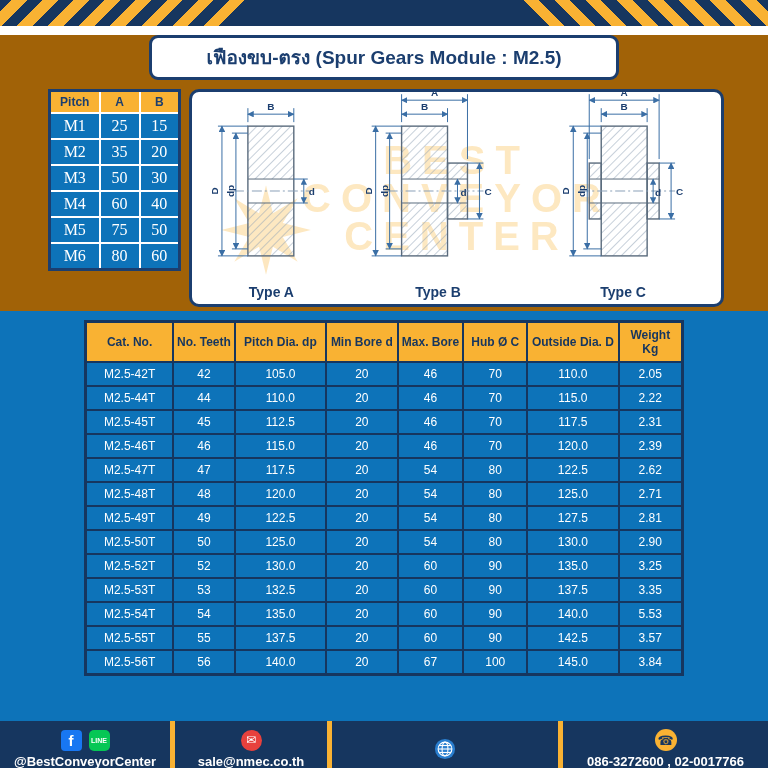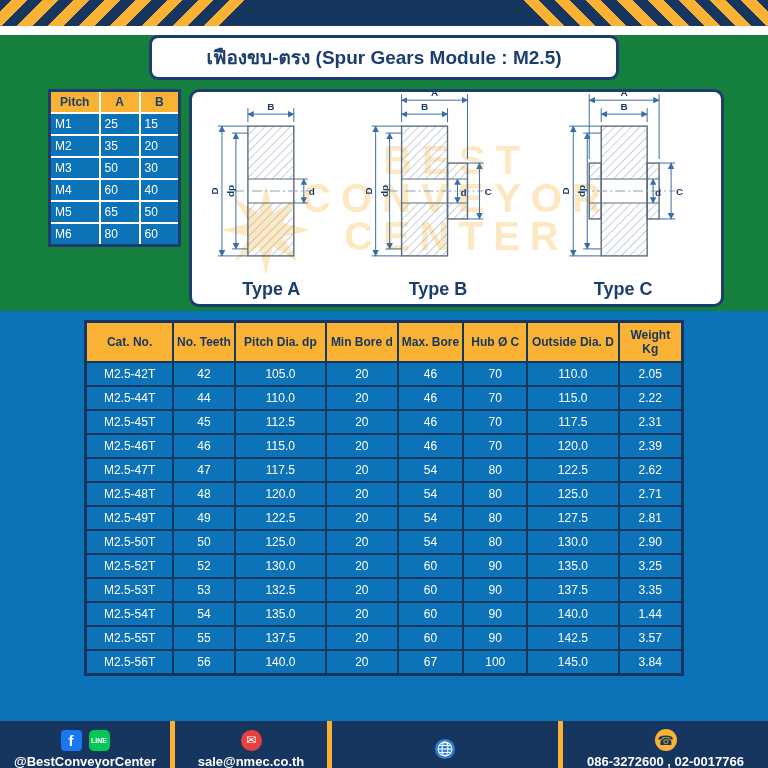--- a/index.html
+++ b/index.html
@@ -10,44 +10,44 @@
   .topbar { position:relative; height:26px; background:#16365f; overflow:hidden; }
   .stripe { position:absolute; top:0; height:100%; width:250px; }
   .stripe.left { left:0;
     background:repeating-linear-gradient(-45deg,#f9b233 0 11px,#16365f 11px 22px);
     clip-path:polygon(0 0,100% 0,calc(100% - 30px) 100%,0 100%); }
   .stripe.right { right:0;
     background:repeating-linear-gradient(45deg,#f9b233 0 11px,#16365f 11px 22px);
     clip-path:polygon(0 0,100% 0,100% 100%,30px 100%); }
 
   
-  .top-section { height:276px; background:#15803d; }
+  .top-section { height:276px; background:#a16207; }
   .title-box { width:470px; margin:9px auto 9px; border:3px solid #1b3e6f; border-radius:9px;
     background:#fff; text-align:center; padding:4px 0 5px; font-size:19px; font-weight:bold; color:#1b3e6f; }
   .top-content { display:flex; gap:8px; padding:0 44px 0 48px; }
 
   .pitch-table { border-collapse:collapse; border:3px solid #1b3e6f; align-self:flex-start; }
   .pitch-table th { background:#f9b233; color:#1b3e6f; font-size:12px; font-weight:bold;
     padding:3px 4px; border:2px solid #ffffff; }
-  .pitch-table td { background:#0d73b9; color:#ffffff; font-size:12px; text-align:left;
-    padding:3px 4px; border:2px solid #ffffff; }
+  .pitch-table td { background:#0d73b9; color:#ffffff; font-size:16px; text-align:center;
+    padding:3px 4px; border:2px solid #ffffff;font-family:Liberation Serif, serif; }
   .pitch-table th:nth-child(1), .pitch-table td:nth-child(1) { width:50px; }
   .pitch-table th:nth-child(2), .pitch-table td:nth-child(2) { width:40px; }
   .pitch-table th:nth-child(3), .pitch-table td:nth-child(3) { width:40px; }
 
   .drawings-box { position:relative; flex:1; height:218px; border:3px solid #1b3e6f;
     border-radius:10px; background:#ffffff; overflow:hidden; }
   .watermark { position:absolute; inset:0; z-index:0; display:flex; flex-direction:column;
     align-items:center; justify-content:center; color:#f9b233; opacity:.30; font-weight:800;
     font-size:40px; letter-spacing:10px; line-height:.95; }
   .watermark-star { position:absolute; left:26px; top:90px; opacity:.30; z-index:0; }
   .draw-svg { position:absolute; inset:0; width:100%; height:100%; z-index:1; }
   .dim { font-size:10px; font-weight:bold; fill:#1b3e6f; }
   .type-labels { position:absolute; bottom:4px; left:0; right:0; z-index:2; display:flex;
-    font-weight:bold; color:#1b3e6f; font-size:18px; }
+    font-weight:bold; color:#1b3e6f; font-size:14px; }
   .type-labels span { display:block; text-align:center; }
   .type-labels span:nth-child(1){ width:30%; }
   .type-labels span:nth-child(2){ width:33%; }
   .type-labels span:nth-child(3){ width:37%; }
 
   
   .main-section { height:410px; background:#0d73b9; padding-top:9px; }
   .main-table { border-collapse:collapse; margin:0 auto; width:600px; border:3px solid #16365f; }
   .main-table th { background:#f9b233; color:#16365f; font-size:12px; font-weight:bold;
     padding:5px 2px; border:2px solid #16365f; }
@@ -111,21 +111,21 @@
               <td>50</td>
               <td>30</td>
             </tr>
             <tr>
               <td>M4</td>
               <td>60</td>
               <td>40</td>
             </tr>
             <tr>
               <td>M5</td>
-              <td>65</td>
+              <td>75</td>
               <td>50</td>
             </tr>
             <tr>
               <td>M6</td>
               <td>80</td>
               <td>60</td>
             </tr>
           </tbody>
       </table>
 
@@ -380,21 +380,21 @@
             <td>3.35</td>
           </tr>
           <tr>
             <td>M2.5-54T</td>
             <td>54</td>
             <td>135.0</td>
             <td>20</td>
             <td>60</td>
             <td>90</td>
             <td>140.0</td>
-            <td>1.44</td>
+            <td>5.53</td>
           </tr>
           <tr>
             <td>M2.5-55T</td>
             <td>55</td>
             <td>137.5</td>
             <td>20</td>
             <td>60</td>
             <td>90</td>
             <td>142.5</td>
             <td>3.57</td>

